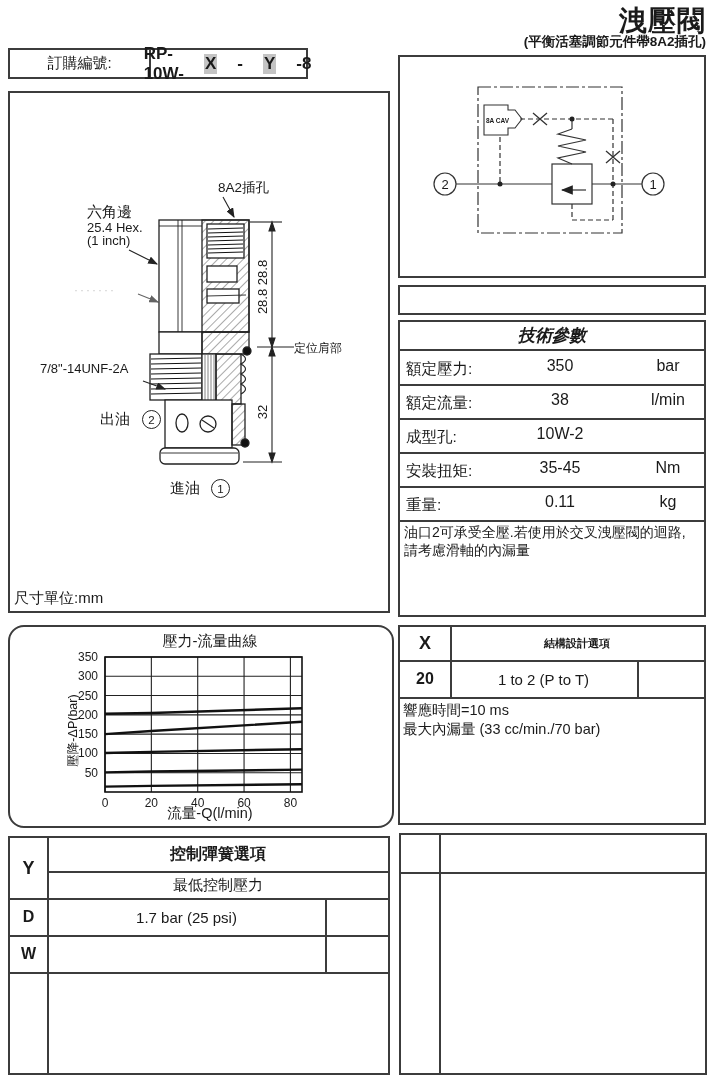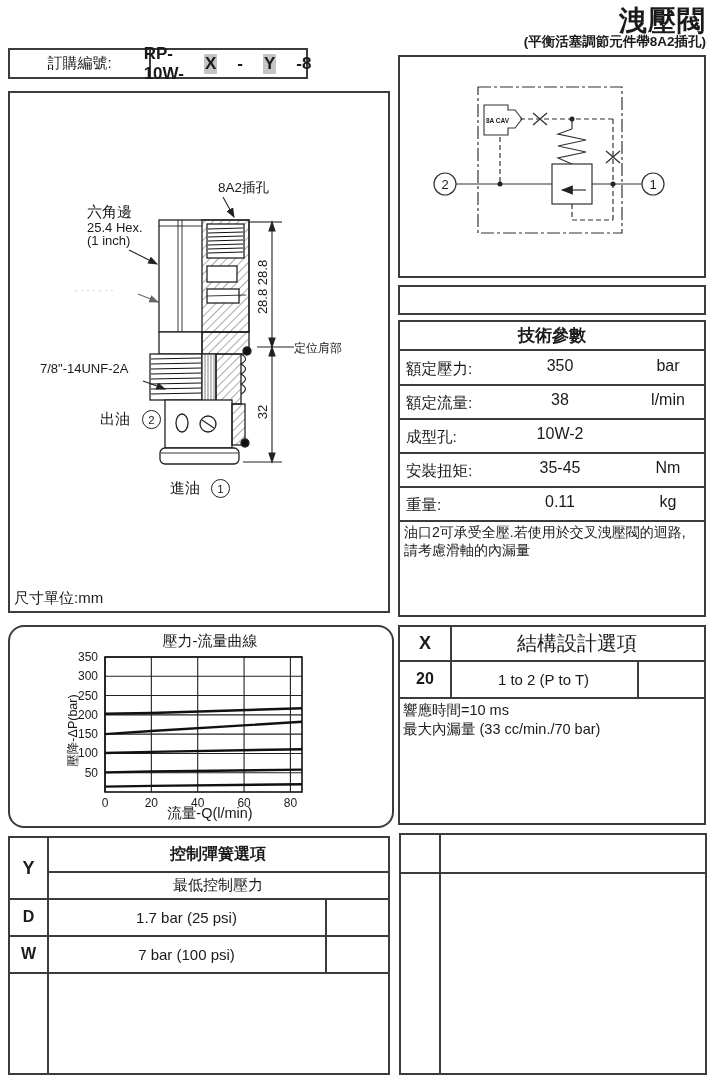--- a/index.html
+++ b/index.html
@@ -183,21 +183,21 @@
     </g>
     <text x="45" y="131.5" text-anchor="middle" font-size="13">2</text>
     <text x="253" y="131.5" text-anchor="middle" font-size="13">1</text>
     <text x="86" y="66" font-size="6.5" font-weight="bold">8A CAV</text>
   </svg>
 </div>
 
 <div class="box" style="left:398px;top:285px;width:308px;height:30px;"></div>
 
 <div class="box" style="left:398px;top:320px;width:308px;height:297px;">
-  <div class="abs cell-center" style="left:0;top:0;width:304px;height:27px;font-size:17px;font-weight:bold;">技術參數</div>
+  <div class="abs cell-center" style="left:0;top:0;width:304px;height:27px;font-size:17px;font-weight:bold;font-style:italic;">技術參數</div>
   <div class="hline" style="left:0;top:27px;width:304px;height:2px;"></div>
 
   <div class="abs" style="left:0;top:29px;width:304px;height:33px;">
     <span class="abs" style="left:6px;top:8px;font-size:15.5px;">額定壓力:</span>
     <span class="abs" style="left:100px;top:6px;width:120px;text-align:center;font-size:16px;">350</span>
     <span class="abs" style="left:233px;top:6px;width:70px;text-align:center;font-size:16px;">bar</span>
   </div>
   <div class="hline" style="left:0;top:62px;width:304px;"></div>
 
   <div class="abs" style="left:0;top:63px;width:304px;height:33px;">
@@ -267,21 +267,21 @@
       <polyline points="95,102.04285714285714 141.35294117647058,100.88571428571429 292,98.18571428571428" fill="none" stroke="#111" stroke-width="2.4"></polyline>
       <polyline points="95,121.32857142857142 141.35294117647058,120.55714285714285 292,118.62857142857143" fill="none" stroke="#111" stroke-width="2.4"></polyline>
       <polyline points="95,135.6 141.35294117647058,134.82857142857142 292,133.28571428571428" fill="none" stroke="#111" stroke-width="2.4"></polyline>
     </svg>
   <div class="abs rot" style="left:7px;top:96px;width:110px;height:15px;font-size:12.5px;">壓降-ΔP(bar)</div>
   <div class="abs" style="left:30px;top:177px;width:340px;text-align:center;font-size:14.5px;">流量-Q(l/min)</div>
 </div>
 
 <div class="box" style="left:398px;top:625px;width:308px;height:200px;">
   <div class="abs cell-center" style="left:0;top:0;width:50px;height:33px;font-size:18px;font-weight:bold;">X</div>
-  <div class="abs cell-center" style="left:50px;top:0;width:254px;height:33px;font-size:20px;font-weight:normal;">結構設計選項</div>
+  <div class="abs cell-center" style="left:50px;top:0;width:254px;height:33px;font-size:11px;font-weight:bold;">結構設計選項</div>
   <div class="vline" style="left:50px;top:0;height:70px;"></div>
   <div class="hline" style="left:0;top:33px;width:304px;"></div>
   <div class="abs cell-center" style="left:0;top:34px;width:50px;height:36px;font-size:16px;font-weight:bold;">20</div>
   <div class="abs cell-center" style="left:50px;top:34px;width:187px;height:36px;font-size:15px;">1 to 2 (P to T)</div>
   <div class="vline" style="left:237px;top:34px;height:36px;"></div>
   <div class="hline" style="left:0;top:70px;width:304px;"></div>
   <div class="abs note" style="left:3px;top:74px;width:298px;font-size:14.5px;">
     <span>響應時間=10 ms</span><br>
     <span>最大內漏量 (33 cc/min./70 bar)</span>
   </div>
@@ -293,21 +293,20 @@
   <div class="abs cell-center" style="left:38px;top:0;width:340px;height:33px;font-size:16px;font-weight:bold;">控制彈簧選項</div>
   <div class="hline" style="left:38px;top:33px;width:340px;"></div>
   <div class="abs cell-center" style="left:38px;top:34px;width:340px;height:26px;font-size:15px;">最低控制壓力</div>
   <div class="hline" style="left:0;top:60px;width:378px;"></div>
 
   <div class="abs cell-center" style="left:0;top:61px;width:37px;height:36px;font-size:16px;font-weight:bold;">D</div>
   <div class="abs cell-center" style="left:38px;top:61px;width:277px;height:36px;font-size:15px;">1.7 bar (25 psi)</div>
   <div class="hline" style="left:0;top:97px;width:378px;"></div>
 
   <div class="abs cell-center" style="left:0;top:98px;width:37px;height:36px;font-size:16px;font-weight:bold;">W</div>
-  <div class="abs cell-center" style="left:38px;top:98px;width:277px;height:36px;font-size:15px;">7 bar (100 psi)</div>
   <div class="hline" style="left:0;top:134px;width:378px;"></div>
   <div class="vline" style="left:315px;top:61px;height:73px;"></div>
 
 </div>
 
 <div class="box" style="left:399px;top:833px;width:308px;height:242px;">
   <div class="vline" style="left:38px;top:0;height:238px;"></div>
   <div class="hline" style="left:0;top:37px;width:304px;"></div>
 </div>
 

